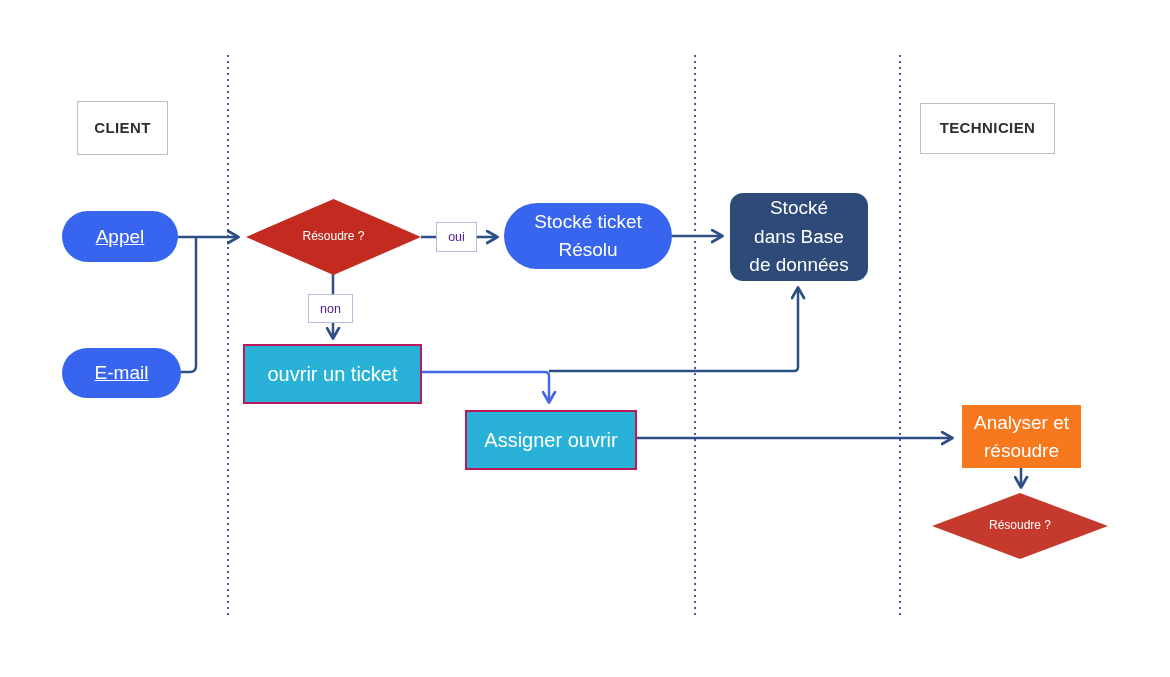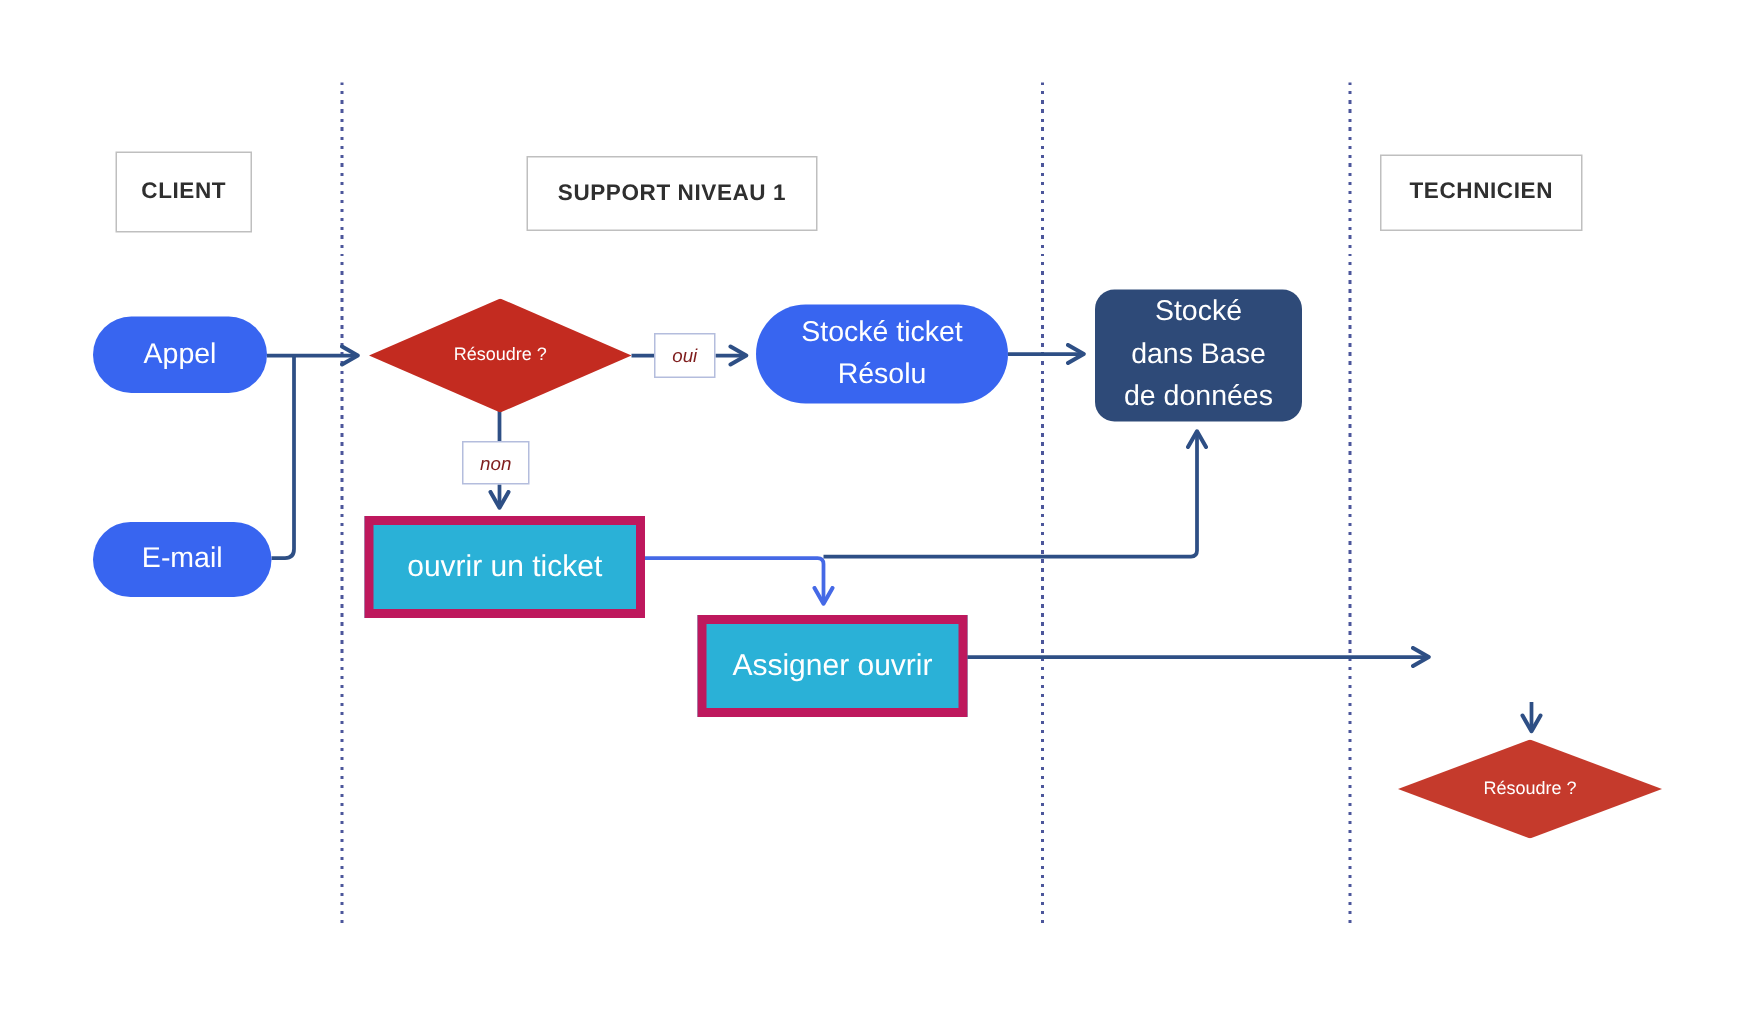--- a/index.html
+++ b/index.html
@@ -14,31 +14,31 @@
   .edges{position:absolute;left:0;top:0;width:1170px;height:677px;}
   .lane-header{
     position:absolute;background:#ffffff;border:1px solid #bfbfbf;
     display:flex;align-items:center;justify-content:center;text-align:center;
     font-weight:bold;font-size:15px;color:#2f2f2f;letter-spacing:.4px;white-space:pre-line;line-height:1.5;
   }
   .node{
     position:absolute;display:flex;align-items:center;justify-content:center;
     color:#ffffff;font-size:19px;text-align:center;white-space:pre-line;line-height:1.45;
   }
-  .pill{background:var(--blue);border-radius:26px;}
+  .pill{background:var(--blue);border-radius:26px;text-decoration:underline;}
   .pill-lg{background:var(--blue);border-radius:33px;}
-  .rect-cyan{background:var(--cyan);border:6px solid #be185d;}
+  .rect-cyan{background:var(--cyan);border:2px solid #be185d;}
   .rect-orange{background:var(--orange);}
   .box-navy{background:var(--navy);border-radius:13px;text-align:center;}
   .diamond{background:var(--red);clip-path:polygon(50% 0%,100% 50%,50% 100%,0% 50%);font-size:12px;}
   .diamond2{background:var(--red2);}
   .edge-label{
     position:absolute;background:#ffffff;border:1.5px solid #b4bddd;border-radius:0;
     display:flex;align-items:center;justify-content:center;
-    color:#7f1d1d;font-size:12.5px;font-style:italic;
+    color:#4c1d95;font-size:12.5px;
   }
 </style>
 </head>
 <body>
 
 <div class="canvas">
 
   <div class="lane-sep" style="left:227px"></div>
   <div class="lane-sep" style="left:694px"></div>
   <div class="lane-sep" style="left:899px"></div>
@@ -59,31 +59,32 @@
       <path d="M672,236 L721,236" marker-end="url(#chev-navy)"></path>
       <path d="M333,274 L333,337" marker-end="url(#chev-navy)"></path>
       <path d="M549,371 L794,371 Q798,371 798,367 L798,289" marker-end="url(#chev-navy)"></path>
       <path d="M633,438 L951,438" marker-end="url(#chev-navy)"></path>
       <path d="M1021,468 L1021,486" marker-end="url(#chev-navy)"></path>
       <path stroke="#4569e6" d="M418,372 L545,372 Q549,372 549,376 L549,401" marker-end="url(#chev-blue)"></path>
     </g>
   </svg>
 
   <div class="lane-header" style="left:77px;top:101px;width:89px;height:52px">CLIENT</div>
-  <div class="lane-header" style="left:351px;top:104px;width:192px;height:48px">SUPPORT NIVEAU 1</div>
   <div class="lane-header" style="left:920px;top:103px;width:133px;height:49px">TECHNICIEN</div>
 
   <div class="node pill" style="left:62px;top:211px;width:116px;height:51px">Appel</div>
   <div class="node pill" style="left:62px;top:348px;width:119px;height:50px">E-mail</div>
   <div class="node diamond" style="left:246px;top:199px;width:175px;height:76px">Résoudre ?</div>
   <div class="node pill-lg" style="left:504px;top:203px;width:168px;height:66px">Stocké ticket
 Résolu</div>
   <div class="node box-navy" style="left:730px;top:193px;width:138px;height:88px;line-height:1.5">Stocké
 dans Base
 de données</div>
   <div class="node rect-cyan" style="left:243px;top:344px;width:175px;height:56px;font-size:20px">ouvrir un ticket</div>
   <div class="node rect-cyan" style="left:465px;top:410px;width:168px;height:56px;font-size:20px">Assigner ouvrir</div>
+  <div class="node rect-orange" style="left:962px;top:405px;width:119px;height:63px">Analyser et
+résoudre</div>
   <div class="node diamond diamond2" style="left:932px;top:493px;width:176px;height:66px">Résoudre ?</div>
 
   <div class="edge-label" style="left:436px;top:222px;width:39px;height:28px">oui</div>
   <div class="edge-label" style="left:308px;top:294px;width:43px;height:27px">non</div>
 
 </div>
 
 </body></html>

